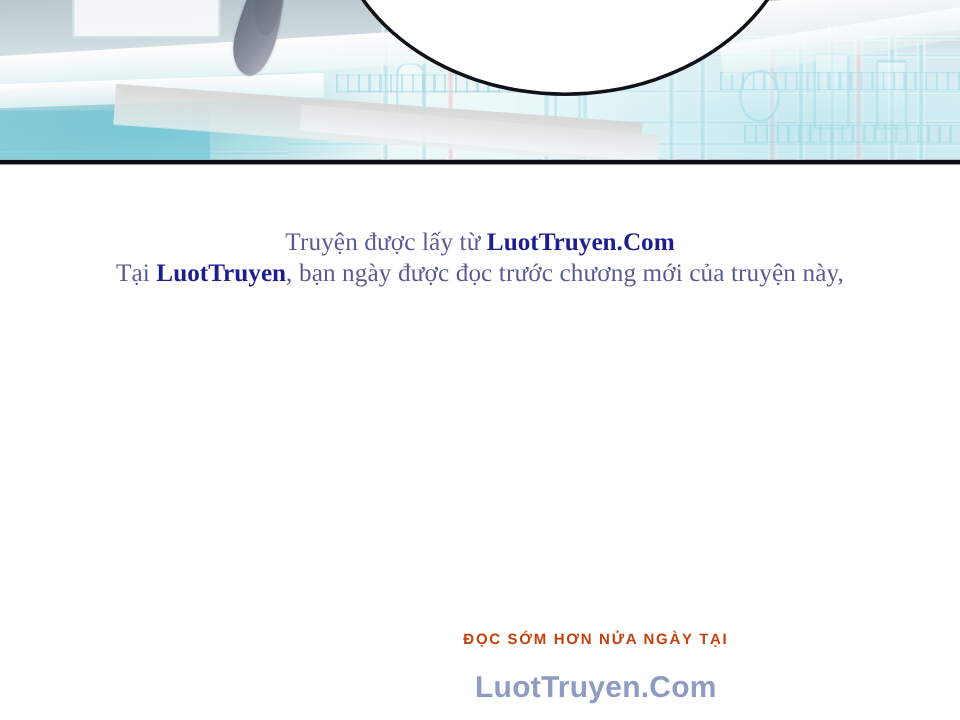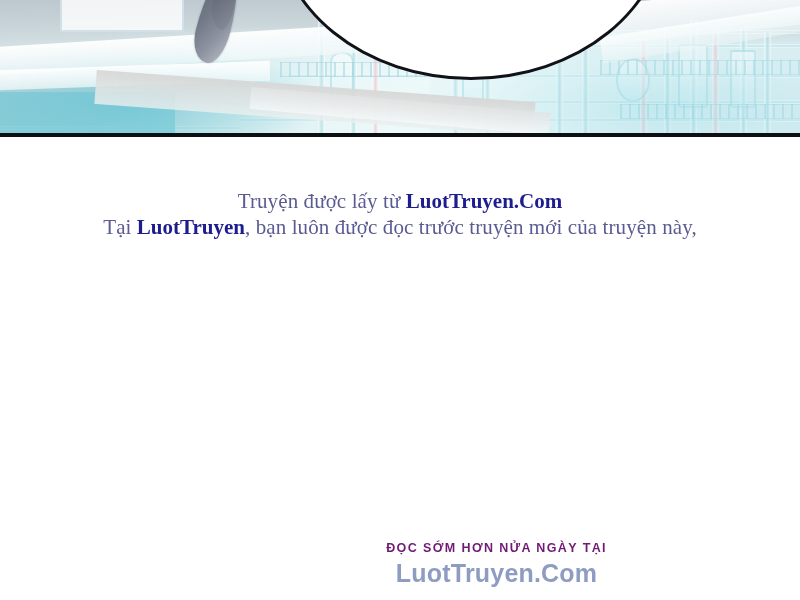--- a/index.html
+++ b/index.html
@@ -147,23 +147,23 @@
 
   
   .watermark{
     position:absolute;right:40px;bottom:12px;
     text-align:center;
     font-family:"Liberation Sans", sans-serif;
   }
   .wm-top{
     display:block;
     font-size:12.5px;font-weight:bold;
-    color:#701a75;
+    color:#c2410c;
     letter-spacing:1.4px;
-    margin-bottom:4px;
+    margin-bottom:19px;
   }
   .wm-brand{
     display:block;
     font-size:25px;font-weight:bold;
     color:#8e9cc2;
     letter-spacing:.2px;
   }
 </style>
 </head>
 <body>
@@ -222,21 +222,21 @@
     <div class="hair"></div>
     <div class="hair2"></div>
 
     <div class="bubble">
       <span></span>
     </div>
   </div>
 
   <div class="credit">
     <span class="ln"><span>Truyện được lấy từ </span><b>LuotTruyen.Com</b><span></span></span>
-    <span class="ln"><span>Tại </span><b>LuotTruyen</b><span>, bạn luôn được đọc trước truyện mới của truyện này,</span></span>
+    <span class="ln"><span>Tại </span><b>LuotTruyen</b><span>, bạn ngày được đọc trước chương mới của truyện này,</span></span>
   </div>
 
   <div class="watermark">
     <span class="wm-top">ĐỌC SỚM HƠN NỬA NGÀY TẠI</span>
     <span class="wm-brand">LuotTruyen.Com</span>
   </div>
 
 </div>
 
 </body></html>

